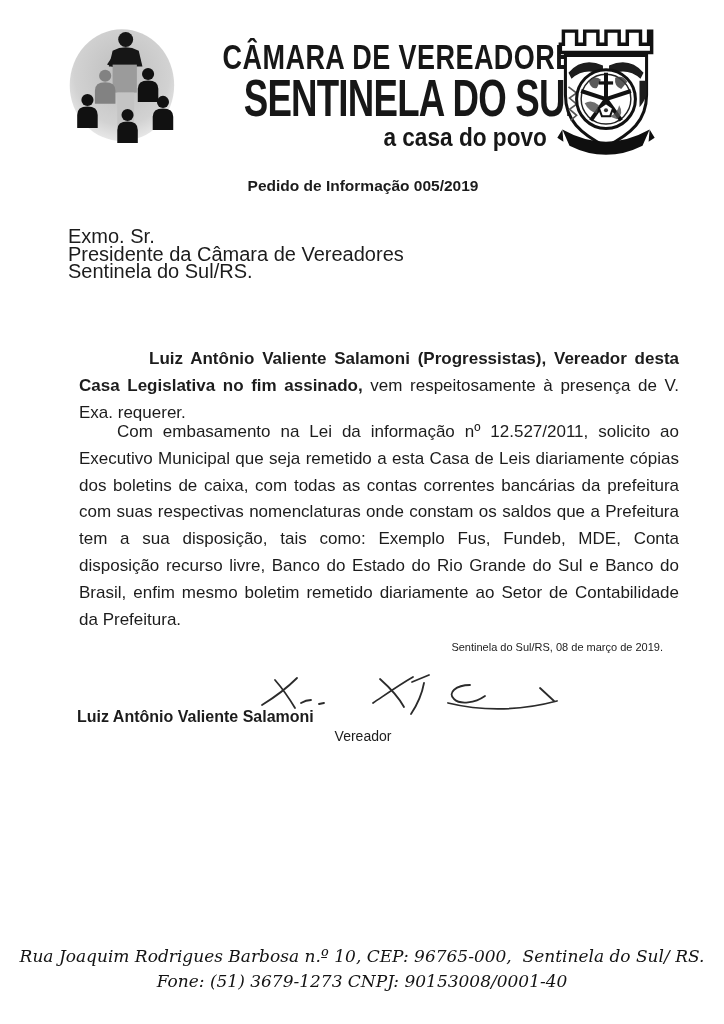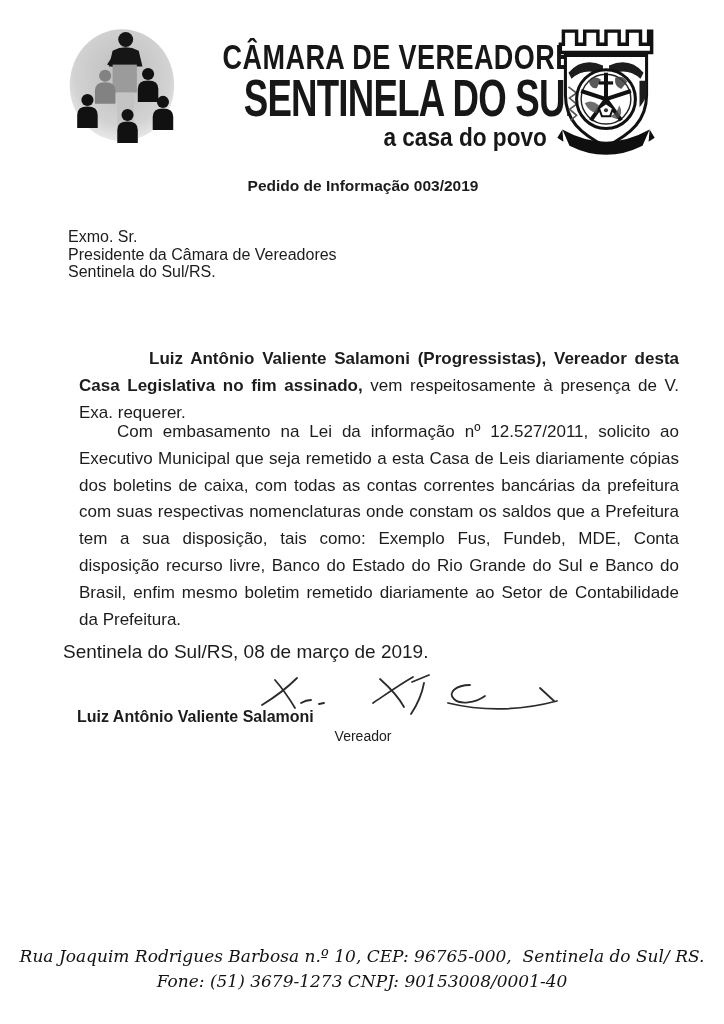--- a/index.html
+++ b/index.html
@@ -27,28 +27,28 @@
     position:absolute; top:86px; right:10px;
     font-weight:bold; font-size:26px; white-space:nowrap;
     transform:scale(0.87,1.02); transform-origin:right top; color:#171717;
   }
   
   .content { position:absolute; left:63px; top:0; width:600px; height:1024px; }
   .doc-title {
     position:absolute; top:177px; left:0; width:100%; margin:0;
     text-align:center; font-size:15.5px; font-weight:bold;
   }
-  .recipient { position:absolute; top:228px; left:5px; font-size:16px; line-height:17.5px; }
+  .recipient { position:absolute; top:228px; left:5px; font-size:20px; line-height:17.5px; }
   .para { position:absolute; left:0; width:600px; margin:16px; font-size:17px;
           line-height:26.8px; text-align:justify; }
   .p1 { top:330px; text-indent:70px; }
   .p1 .bold { font-weight:bold; }
   .p2 { top:403px; text-indent:38px; }
   .dateline { position:absolute; top:641px; left:0; width:100%;
-              text-align:left; font-size:19px; }
+              text-align:right; font-size:11px; }
   
   .sig-scribble { position:absolute; left:182px; top:668px; width:330px; height:52px; }
   .sig-name { position:absolute; top:708px; left:0; width:100%; 
               font-weight:bold; font-size:16px; transform:translateX(14px); }
   .sig-role { position:absolute; top:728px; left:0; width:100%; text-align:center;
               font-size:14px; }
   
   .page-footer {
     position:absolute; left:0; top:944px; width:724px; text-align:center;
     font-family:"DejaVu Serif", serif; font-style:italic;
@@ -134,21 +134,21 @@
       <path d="M55,80 l7,5 -3,8 h-8 l-3,-8 Z" fill="#ffffff" stroke="#111111" stroke-width="2"></path>
       <circle cx="55" cy="87" r="2" fill="#333333"></circle>
 
       <path d="M12,106 Q55,130 98,106 L91,122 Q55,140 19,122 Z" fill="#0f0f0f"></path>
       <path d="M12,106 l-5,8 6,4 Z M98,106 l5,8 -6,4 Z" fill="#0f0f0f"></path>
     </svg>
   </div>
 
   <div class="content">
 
-    <h1 class="doc-title">Pedido de Informação 003/2019</h1>
+    <h1 class="doc-title">Pedido de Informação 005/2019</h1>
 
     <div class="recipient">
       <div>Exmo. Sr.</div>
       <div>Presidente da Câmara de Vereadores</div>
       <div>Sentinela do Sul/RS.</div>
     </div>
 
     <p class="para p1"><span class="bold">Luiz Antônio Valiente Salamoni (Progressistas), Vereador desta Casa Legislativa no fim assinado,</span><span> vem respeitosamente à presença de V. Exa. requerer.</span></p>
 
     <p class="para p2">Com embasamento na Lei da informação nº 12.527/2011, solicito ao Executivo Municipal que seja remetido a esta Casa de Leis diariamente cópias dos boletins de caixa, com todas as contas correntes bancárias da prefeitura com suas respectivas nomenclaturas onde constam os saldos que a Prefeitura tem a sua disposição, tais como: Exemplo Fus, Fundeb, MDE, Conta disposição recurso livre, Banco do Estado do Rio Grande do Sul e Banco do Brasil, enfim mesmo boletim remetido diariamente ao Setor de Contabilidade da Prefeitura.</p>

